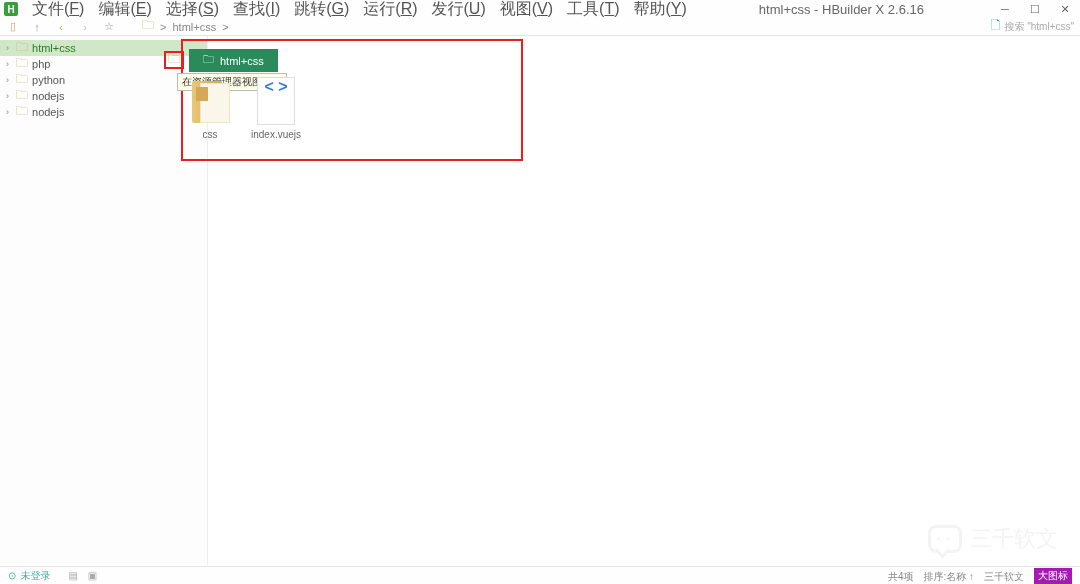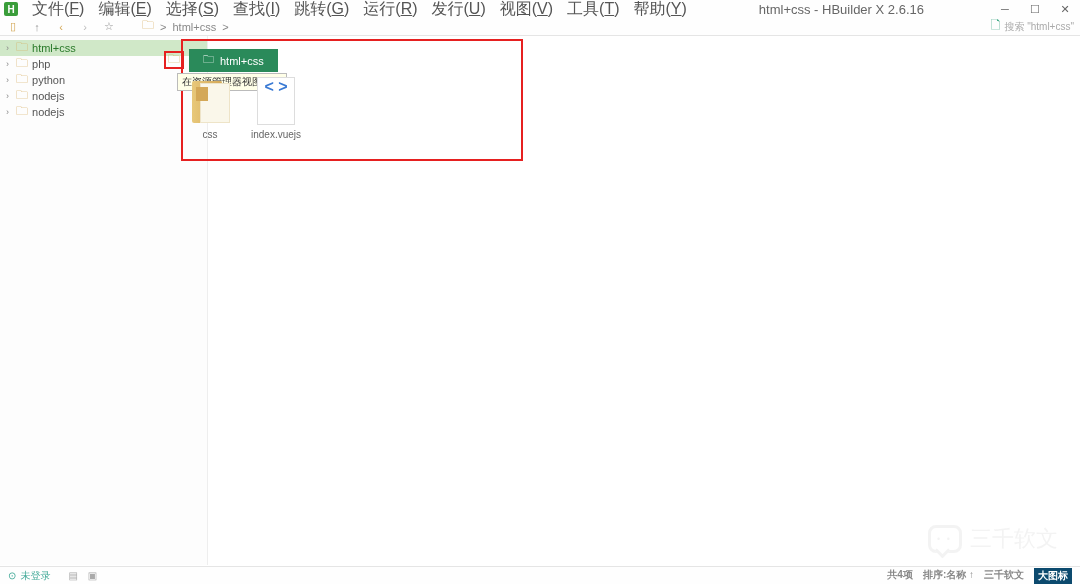--- a/index.html
+++ b/index.html
@@ -48,22 +48,22 @@
     .folder-shape::before { content: ""; position: absolute; top: 4px; left: 2px; width: 30px; height: 42px; background: linear-gradient(to right, #e8c87a, #d4a857); border-radius: 2px; z-index: 1; }
     .folder-shape::after { content: ""; position: absolute; top: 6px; left: 10px; width: 28px; height: 38px; background: #faf7ea; border: 1px solid #eee4c8; z-index: 2; }
     .folder-shape .tab { position: absolute; top: 10px; left: 6px; width: 12px; height: 14px; background: #d4a857; z-index: 3; font-size: 8px; color: #fff; display: flex; align-items: center; justify-content: center; writing-mode: vertical-rl; }
     .file-shape { width: 38px; height: 48px; background: #fff; border: 1px solid #ddd; position: relative; display: flex; align-items: center; justify-content: center; }
     .file-shape .code-ico { font-size: 16px; color: #3a7ad4; font-weight: bold; position: absolute; top: 0; }
     .file-label { font-size: 10px; color: #666; margin-top: 4px; text-align: right; }
     
     .statusbar { position: absolute; bottom: 0; left: 0; right: 0; height: 18px; border-top: 1px solid #e5e5e5; display: flex; align-items: center; padding: 0 8px; font-size: 10px; color: #888; background: #fefefe; }
     .statusbar .login { color: #4a9; display: flex; align-items: center; gap: 4px; cursor: pointer; }
     .statusbar .sb-icons { display: flex; gap: 10px; margin-left: 18px; color: #aaa; }
-    .statusbar .right { margin-left: auto; display: flex; gap: 10px; align-items: flex-start; font-weight: bold; }
-    .statusbar .big-icon-chip { background: #0c4a6e; color: #fff; padding: 1px 4px; }
+    .statusbar .right { margin-left: auto; display: flex; gap: 10px; align-items: flex-end; }
+    .statusbar .big-icon-chip { background: #a21caf; color: #fff; padding: 1px 4px; }
     
     .watermark { position: absolute; right: 22px; bottom: 30px; display: flex; align-items: center; gap: 8px; opacity: 0.35; }
     .wm-icon { width: 34px; height: 28px; border: 3px solid #ddd; border-radius: 8px; position: relative; }
     .wm-icon::after { content: ""; position: absolute; bottom: -6px; left: 6px; width: 8px; height: 8px; border-bottom: 3px solid #ddd; border-left: 3px solid #ddd; transform: rotate(-45deg); background: #fff; }
     .wm-dots { position: absolute; top: 6px; left: 6px; font-size: 9px; color: #ddd; letter-spacing: 2px; }
     .wm-text { font-size: 22px; color: #ddd; font-weight: 500; }
   </style>
 </head>
 <body>
 

